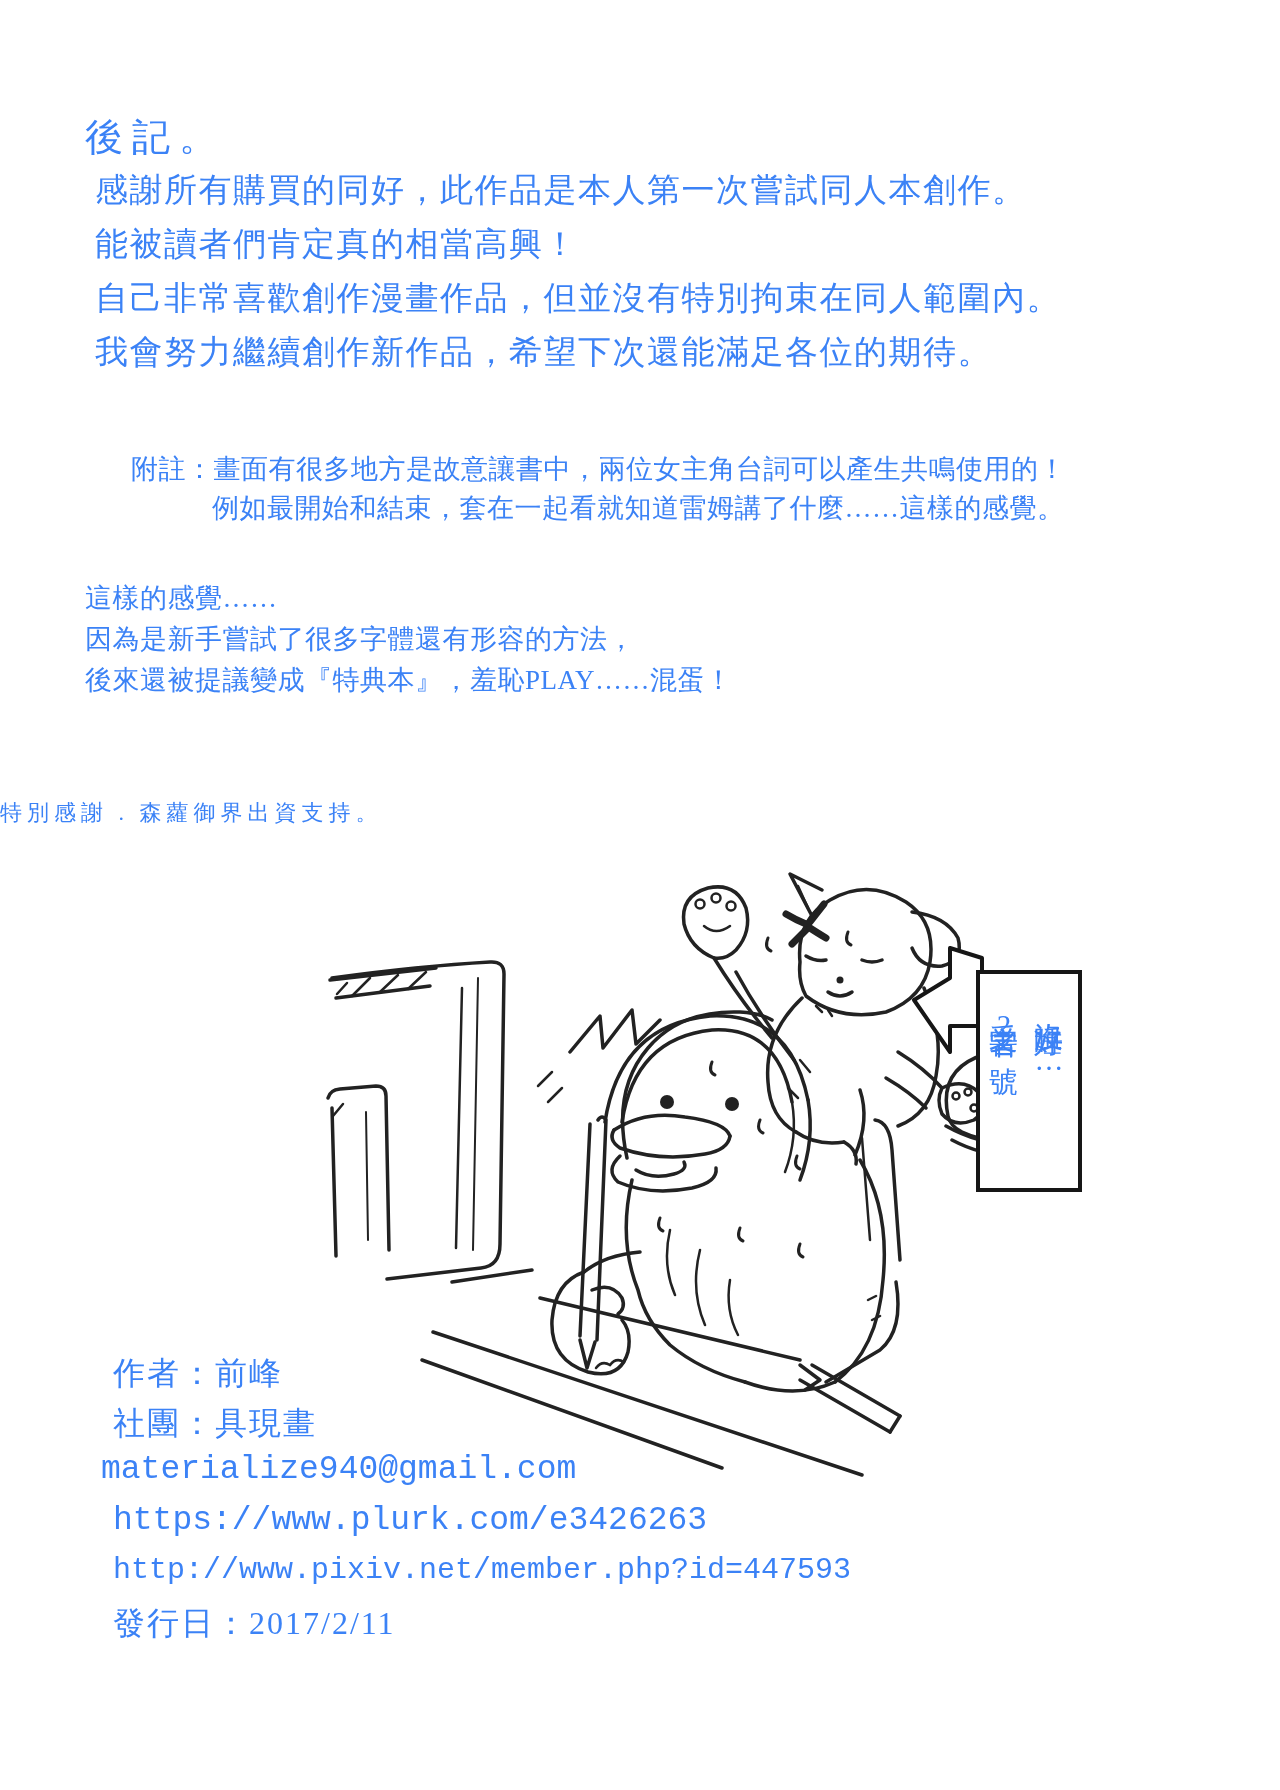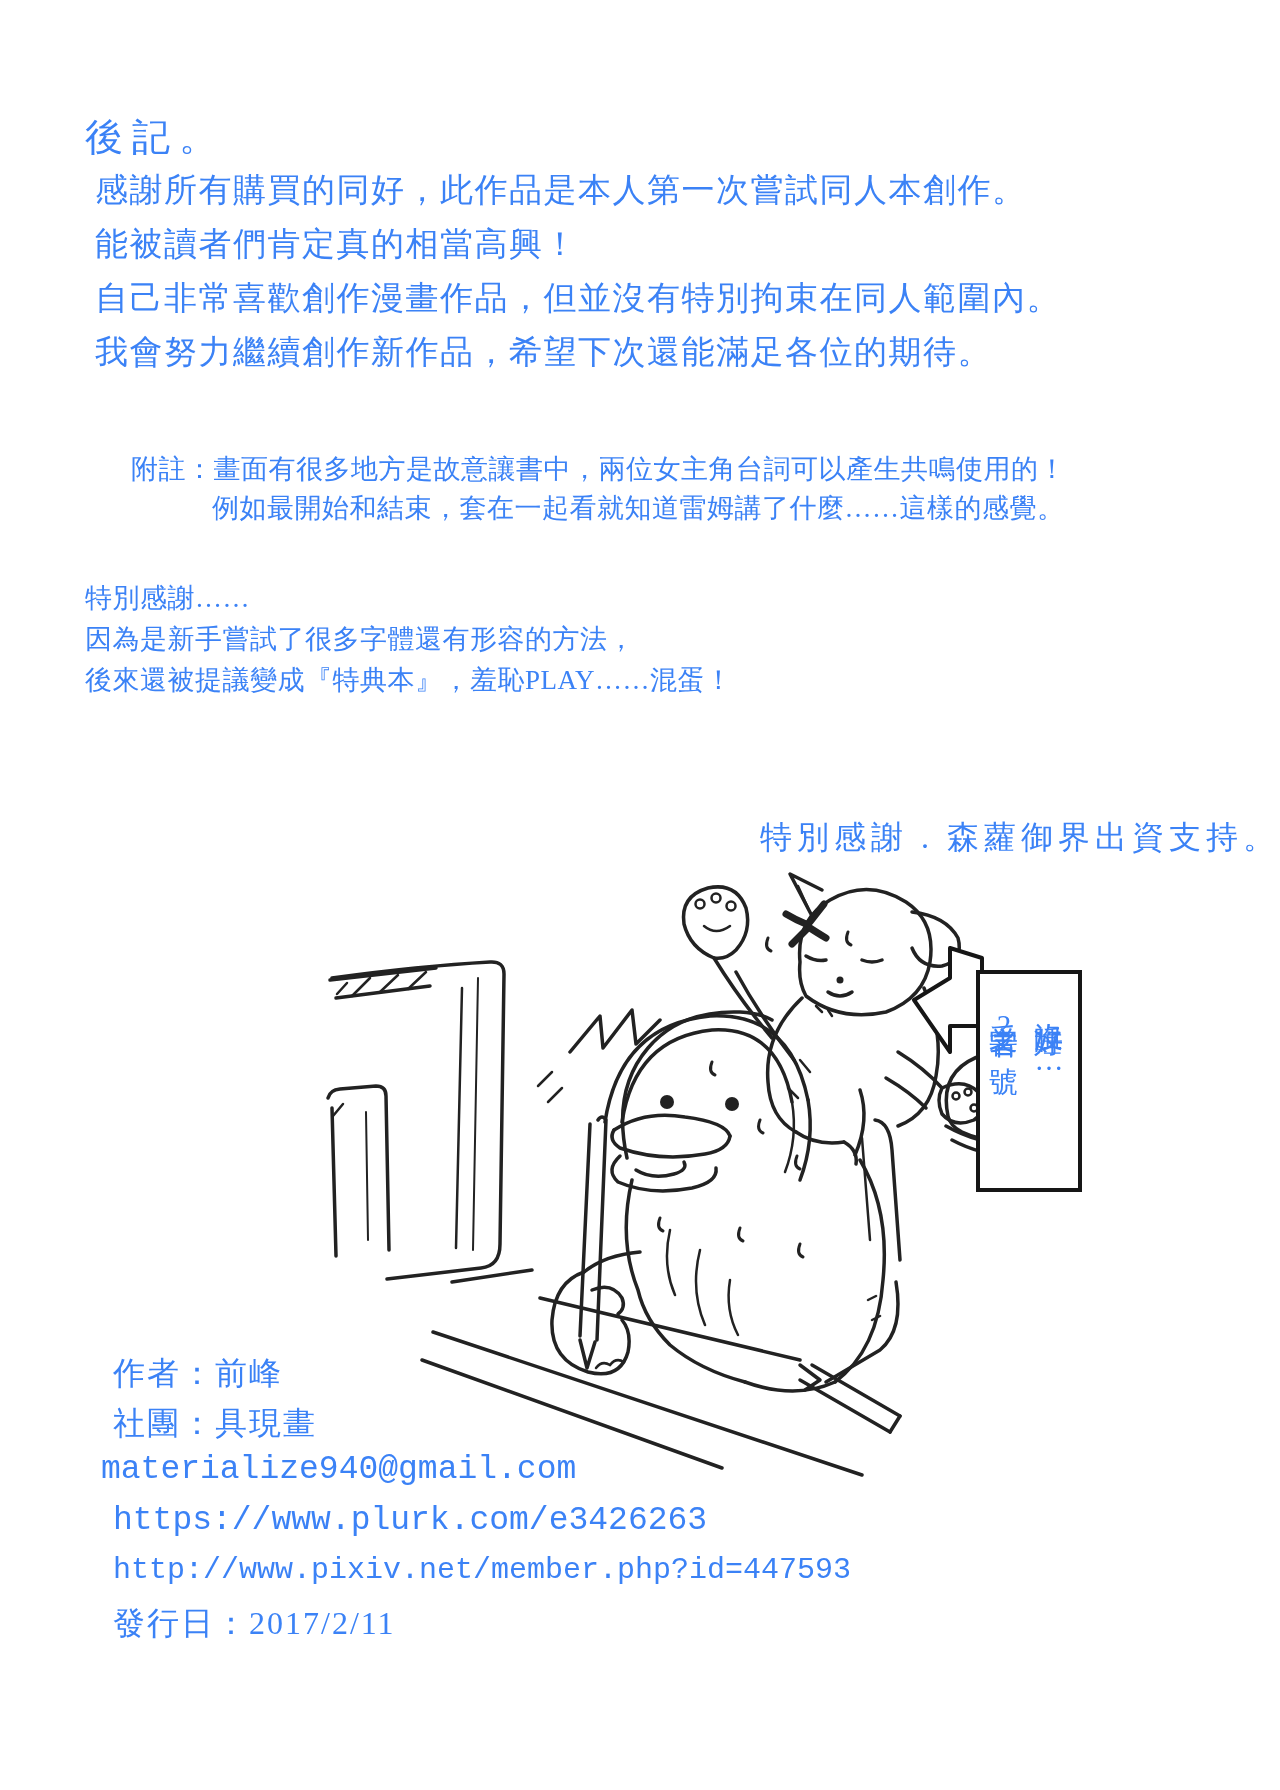--- a/index.html
+++ b/index.html
@@ -25,23 +25,23 @@
   .note{
     left:85px;top:450px;
     font-size:27px;line-height:39px;letter-spacing:0.5px;white-space:nowrap;margin-left:46px;
   }
   .note .indent{padding-left:81px;}
   .fontstory{
     left:85px;top:578px;
     font-size:27px;line-height:41px;letter-spacing:0.5px;white-space:nowrap;
   }
   .thanks{
-    left:0;top:816px;width:1280px;
-    text-align:right;
-    font-size:32px;letter-spacing:5px;white-space:nowrap;
+    left:0;top:798px;width:1280px;
+    text-align:left;
+    font-size:22px;letter-spacing:5px;white-space:nowrap;
   }
   .drawing{left:100px;top:820px;}
   .drawing svg{display:block;}
   .speech{
     left:976px;top:970px;width:106px;height:222px;
     box-sizing:border-box;
     border:4px solid #161616;
     background:#ffffff;
     writing-mode:vertical-rl;
     text-orientation:upright;
@@ -73,21 +73,21 @@
     <div>自己非常喜歡創作漫畫作品，但並沒有特別拘束在同人範圍內。</div>
     <div>我會努力繼續創作新作品，希望下次還能滿足各位的期待。</div>
   </div>
 
   <div class="abs note">
     <div>附註：畫面有很多地方是故意讓書中，兩位女主角台詞可以產生共鳴使用的！</div>
     <div class="indent">例如最開始和結束，套在一起看就知道雷姆講了什麼……這樣的感覺。</div>
   </div>
 
   <div class="abs fontstory">
-    <div>特別感謝……</div>
+    <div>這樣的感覺……</div>
     <div>因為是新手嘗試了很多字體還有形容的方法，</div>
     <div>後來還被提議變成『特典本』，羞恥PLAY……混蛋！</div>
   </div>
 
   <div class="abs thanks">特別感謝 . 森蘿御界出資支持。</div>
 
   <div class="abs drawing">
     <svg width="1000" height="660" viewBox="0 0 1000 660" fill="none" stroke="#222222" stroke-width="3.5" stroke-linecap="round" stroke-linejoin="round">
 
       <g>

